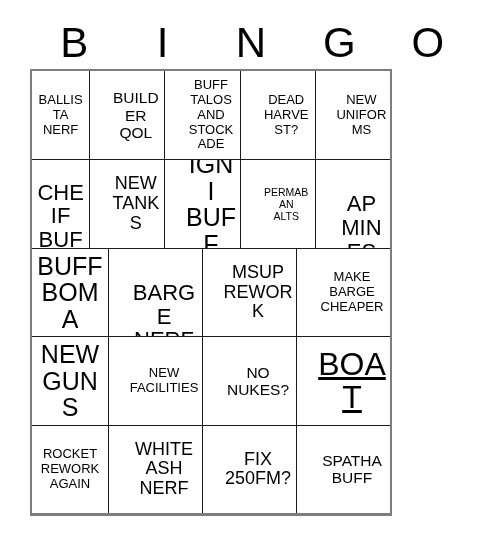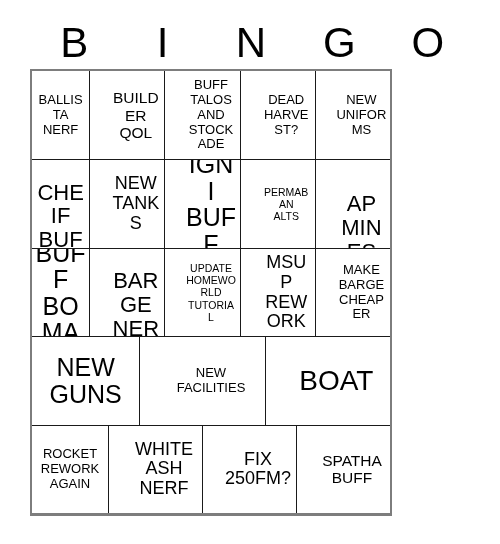--- a/index.html
+++ b/index.html
@@ -98,21 +98,21 @@
     white-space: pre-line;
   }
 
   
   .fs-xs   { font-size: 10.5px; line-height: 1.18; }
   .fs-sm   { font-size: 13px;   line-height: 1.14; }
   .fs-md   { font-size: 15.5px; line-height: 1.12; }
   .fs-lg   { font-size: 18px;   line-height: 1.10; }
   .fs-xl   { font-size: 22px;   line-height: 1.08; margin-top: 48px; }
   .fs-xxl  { font-size: 25px;   line-height: 1.06; }
-  .fs-huge { font-size: 28px;   line-height: 1.04; }
+  .fs-huge { font-size: 32px;   line-height: 1.04; text-decoration: underline; }
 </style>
 </head>
 <body>
 
 <div class="card">
 
   <div class="header">
     <div class="header-letter">B</div>
     <div class="header-letter">I</div>
     <div class="header-letter">N</div>
@@ -172,45 +172,44 @@
     <div class="row">
       <div class="cell">
           <span class="cell-text fs-xxl">BUFF
 BOMA</span>
         </div>
       <div class="cell">
           <span class="cell-text fs-xl">BARGE
 NERF</span>
         </div>
       <div class="cell">
-          <span class="cell-text fs-xs">UPDATE
-HOMEWORLD
-TUTORIAL</span>
-        </div>
-      <div class="cell">
           <span class="cell-text fs-lg">MSUP
 REWORK</span>
         </div>
       <div class="cell">
           <span class="cell-text fs-sm">MAKE
 BARGE
 CHEAPER</span>
         </div>
     </div>
 
     <div class="row">
       <div class="cell">
           <span class="cell-text fs-xxl">NEW
 GUNS</span>
         </div>
       <div class="cell">
           <span class="cell-text fs-sm">NEW
 FACILITIES</span>
         </div>
       <div class="cell">
+          <span class="cell-text fs-md">NO
+NUKES?</span>
+        </div>
+      <div class="cell">
           <span class="cell-text fs-huge">BOAT</span>
         </div>
     </div>
 
     <div class="row">
       <div class="cell">
           <span class="cell-text fs-sm">ROCKET
 REWORK
 AGAIN</span>
         </div>

